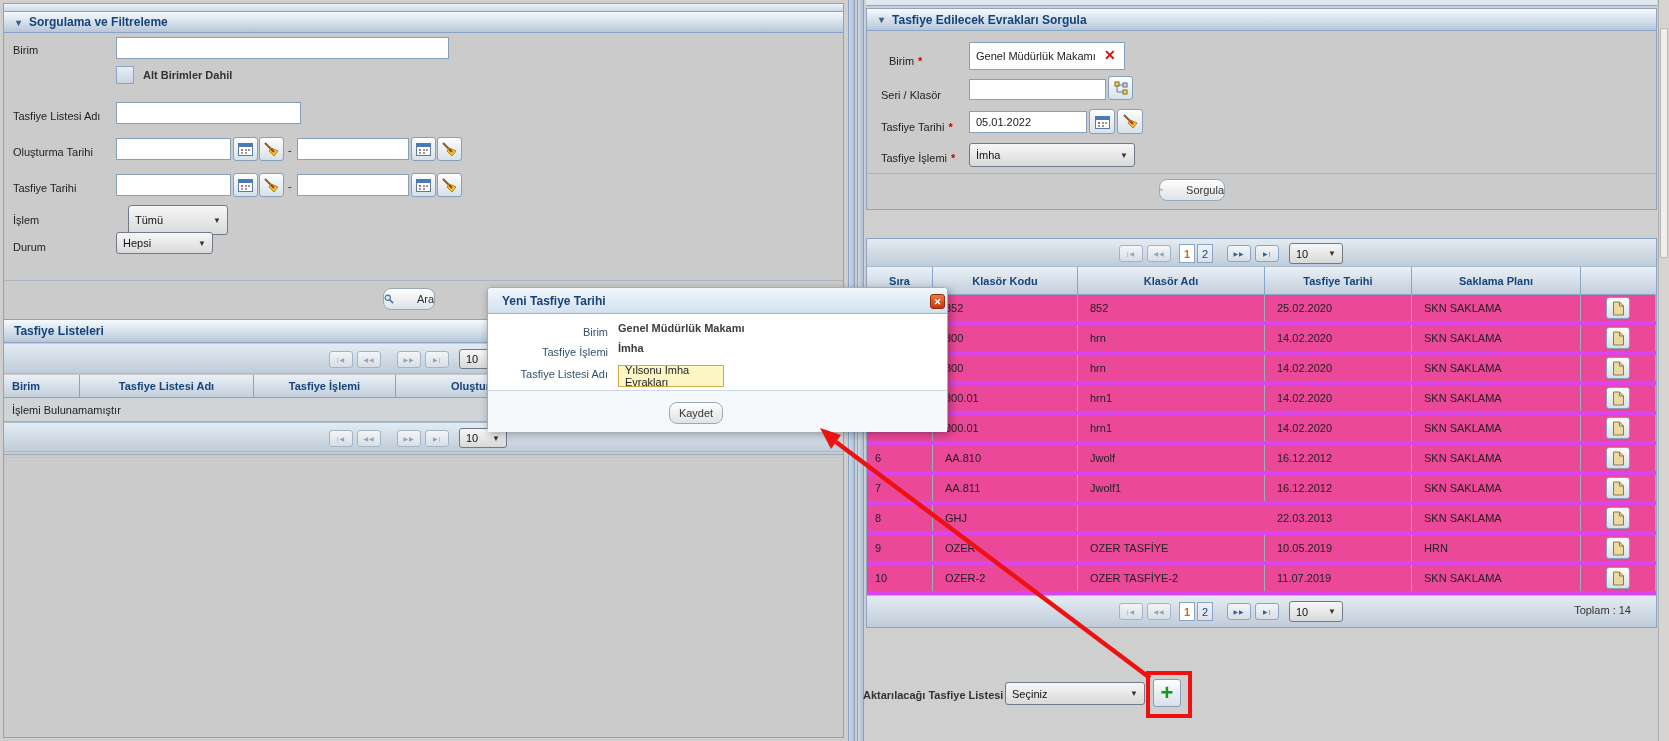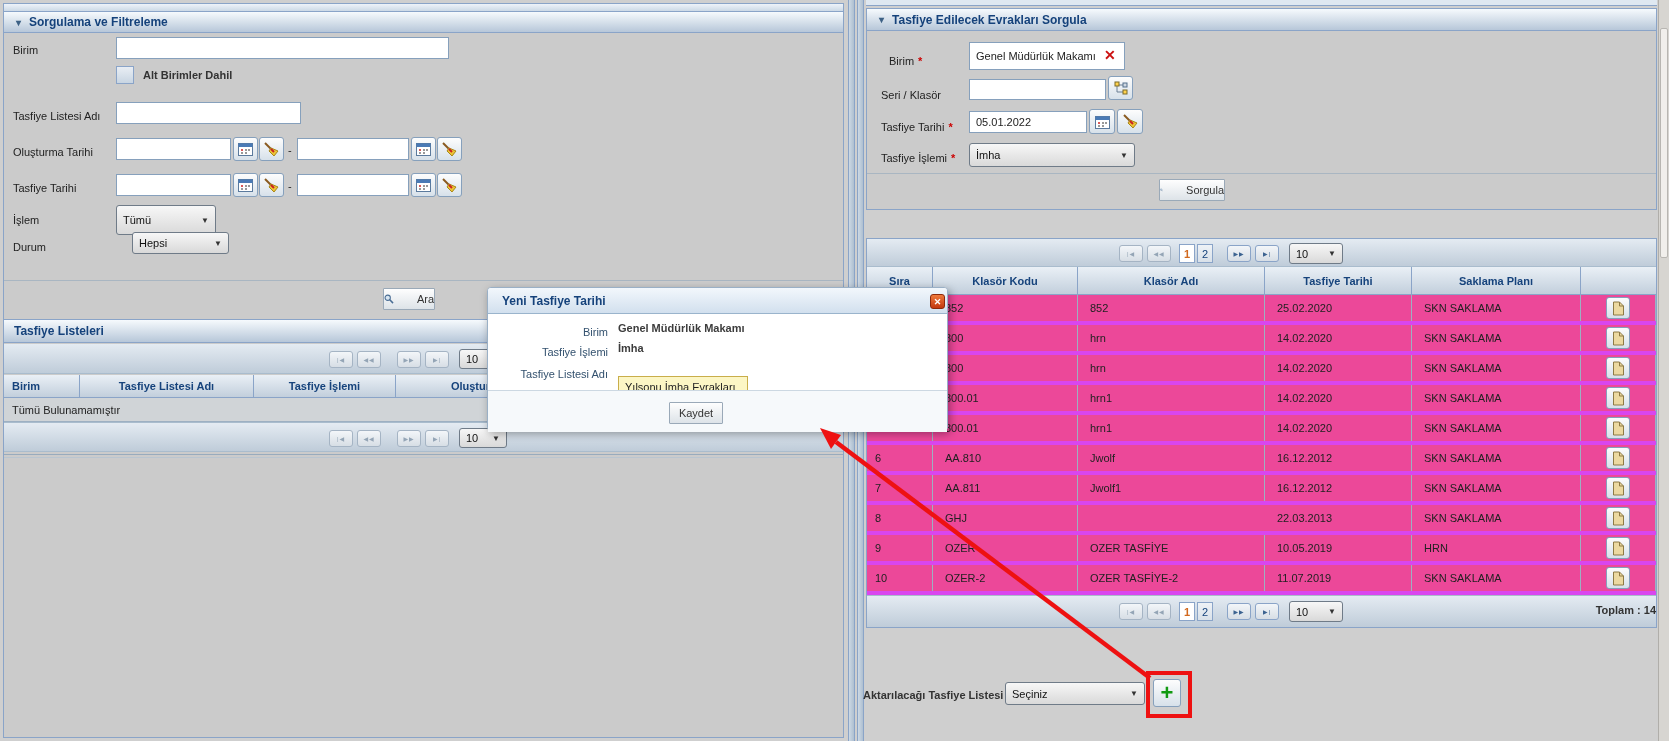--- a/index.html
+++ b/index.html
@@ -13,21 +13,21 @@
   .lbl{position:absolute;color:#222;white-space:nowrap}
   .blbl{position:absolute;color:#333;font-weight:bold;white-space:nowrap}
   .req{color:#cc0000;font-weight:bold;margin-left:4px}
   .inp{position:absolute;background:#fff;border:1px solid #86a0bc;box-sizing:border-box;
        display:flex;align-items:center;padding-left:6px;overflow:hidden}
   .sel{position:absolute;background:linear-gradient(#f7f7f7,#d9d9d9);border:1px solid #6f7b88;border-radius:3px;
        box-sizing:border-box;display:flex;align-items:center;justify-content:space-between;padding:0 6px;color:#111}
   .chev{font-size:8px;color:#333}
   .ibtn{position:absolute;border:1px solid #86a0bc;border-radius:3px;box-sizing:border-box;
         background:linear-gradient(#fdfdfd,#d7e1ea);display:flex;align-items:center;justify-content:center}
-  .btn{position:absolute;border:1px solid #9aa9b8;border-radius:1px;box-sizing:border-box;
+  .btn{position:absolute;border:1px solid #9aa9b8;border-radius:8px;box-sizing:border-box;
        background:linear-gradient(#fefefe,#dde3e8);display:flex;align-items:center;justify-content:center;gap:23px;color:#333}
   .pagbar{position:absolute;background:linear-gradient(#e4ebf2,#bfccd9);box-sizing:border-box;border-bottom:1px solid #a9bccd}
   .pbtn{position:absolute;width:24px;height:17px;border:1px solid #a5b4c4;border-radius:3px;
         background:linear-gradient(#f3f6f9,#d7dee5);display:flex;align-items:center;justify-content:center;
         font-size:6px;color:#94a5b6;letter-spacing:1px;box-sizing:border-box}
   .pbtn.on{color:#3c6390;border-color:#8aa4c8}
   .pnum{position:absolute;width:16px;height:19px;border:1px solid #8aa4c8;box-sizing:border-box;
         display:flex;align-items:center;justify-content:center;font-size:11px;color:#15427b;background:linear-gradient(#eef2f6,#d9e1e9)}
   .pnum.act{background:#fff;color:#d2691e;font-weight:bold}
   .thead{position:absolute;background:linear-gradient(#eaf0f6,#c2cfdc);border-bottom:1px solid #8aa4c8;box-sizing:border-box}
@@ -153,26 +153,26 @@
     </div>
     <div class="ibtn" style="left:433px;top:169px;width:25px;height:24px">
       <svg width="17" height="17" viewBox="0 0 17 17">
           <line x1="2" y1="2" x2="9" y2="9" stroke="#8a5a20" stroke-width="2"></line>
           <polygon points="8,7 15,10 11,15 6,10" fill="#ecc437" stroke="#a8871a"></polygon>
           <line x1="8" y1="8" x2="11" y2="11" stroke="#cc2222" stroke-width="2"></line>
         </svg>
     </div>
 
     <div class="lbl" style="left:9px;top:210px">İşlem</div>
-    <div class="sel" style="left:112px;top:201px;width:100px;height:30px">
+    <div class="sel" style="left:124px;top:201px;width:100px;height:30px">
       <span>Tümü</span>
       <span class="chev">▼</span>
     </div>
     <div class="lbl" style="left:9px;top:237px">Durum</div>
-    <div class="sel" style="left:128px;top:228px;width:97px;height:22px">
+    <div class="sel" style="left:112px;top:228px;width:97px;height:22px">
       <span>Hepsi</span>
       <span class="chev">▼</span>
     </div>
 
     <div class="abs" style="left:0;top:276px;width:839px;height:1px;background:#a9b6c2"></div>
     <div class="btn" style="left:379px;top:284px;width:52px;height:22px">
       <svg width="12" height="12" viewBox="0 0 12 12">
           <circle cx="4.5" cy="4.5" r="3.2" fill="#d8e6f2" stroke="#4a6d94" stroke-width="1.3"></circle>
           <line x1="7" y1="7" x2="11" y2="11" stroke="#4a6d94" stroke-width="1.8"></line>
         </svg>
@@ -203,21 +203,21 @@
     </div>
 
     <div class="thead" style="left:0;top:371px;width:839px;height:23px">
       <div class="lhc" style="left:0;width:76px;justify-content:flex-start;padding-left:8px">Birim</div>
       <div class="lhc" style="left:76px;width:174px">Tasfiye Listesi Adı</div>
       <div class="lhc" style="left:250px;width:142px">Tasfiye İşlemi</div>
       <div class="lhc" style="left:392px;width:198px">Oluşturma Tarihi</div>
       <div class="lhc" style="left:590px;width:249px;border-right:none"></div>
     </div>
     <div class="abs" style="left:0;top:394px;width:839px;height:24px;background:#d0d4d7;border-bottom:1px solid #9db0c2;display:flex;align-items:center;padding-left:8px;box-sizing:border-box">
-      <span>Tümü Bulunamamıştır</span>
+      <span>İşlemi Bulunamamıştır</span>
     </div>
     <div class="pagbar" style="left:0;top:418px;width:839px;height:30px;border-top:1px solid #a9bccd">
       <div class="pbtn" style="left:325px;top:7px">
           <span>|◀</span>
         </div>
       <div class="pbtn" style="left:353px;top:7px">
           <span>◀◀</span>
         </div>
       <div class="pbtn" style="left:393px;top:7px">
           <span>▶▶</span>
@@ -502,21 +502,21 @@
       <div class="pbtn on" style="left:360px;top:7px">
           <span>▶▶</span>
         </div>
       <div class="pbtn on" style="left:388px;top:7px">
           <span>▶|</span>
         </div>
       <div class="sel" style="left:422px;top:5px;width:54px;height:21px">
         <span>10</span>
         <span class="chev">▼</span>
       </div>
-      <div class="abs" style="right:0;top:8px;font-weight:bold;color:#333">Toplam : 14</div>
+      <div class="abs" style="right:25px;top:8px;font-weight:normal;color:#333">Toplam : 14</div>
     </div>
   </div>
 
   <div class="blbl" style="left:863px;top:689px">Aktarılacağı Tasfiye Listesi</div>
   <div class="sel" style="left:1005px;top:682px;width:140px;height:23px">
     <span>Seçiniz</span>
     <span class="chev">▼</span>
   </div>
   <div class="ibtn" style="left:1153px;top:679px;width:28px;height:28px">
     <span style="color:#129a12;font-size:22px;font-weight:bold;line-height:20px">+</span>
@@ -532,21 +532,21 @@
       <span>Yeni Tasfiye Tarihi</span>
     </div>
     <div class="mclose">
       <span>✕</span>
     </div>
     <div class="mlbl" style="left:0;top:38px">Birim</div>
     <div class="mval" style="top:34px">Genel Müdürlük Makamı</div>
     <div class="mlbl" style="left:0;top:58px">Tasfiye İşlemi</div>
     <div class="mval" style="top:54px">İmha</div>
     <div class="mlbl" style="left:0;top:80px">Tasfiye Listesi Adı</div>
-    <div class="inp" style="left:130px;top:88px;width:130px;height:22px;background:#fcf6c5;border:1px solid #c9ae4a">
+    <div class="inp" style="left:130px;top:77px;width:106px;height:22px;background:#fcf6c5;border:1px solid #c9ae4a">
       <span>Yılsonu İmha Evrakları</span>
     </div>
     <div class="mfoot">
       <div class="btn" style="left:181px;top:11px;width:54px;height:22px">
         <span>Kaydet</span>
       </div>
     </div>
   </div>
 
   <svg class="abs" style="left:0;top:0;z-index:60;pointer-events:none" width="1669" height="741">

